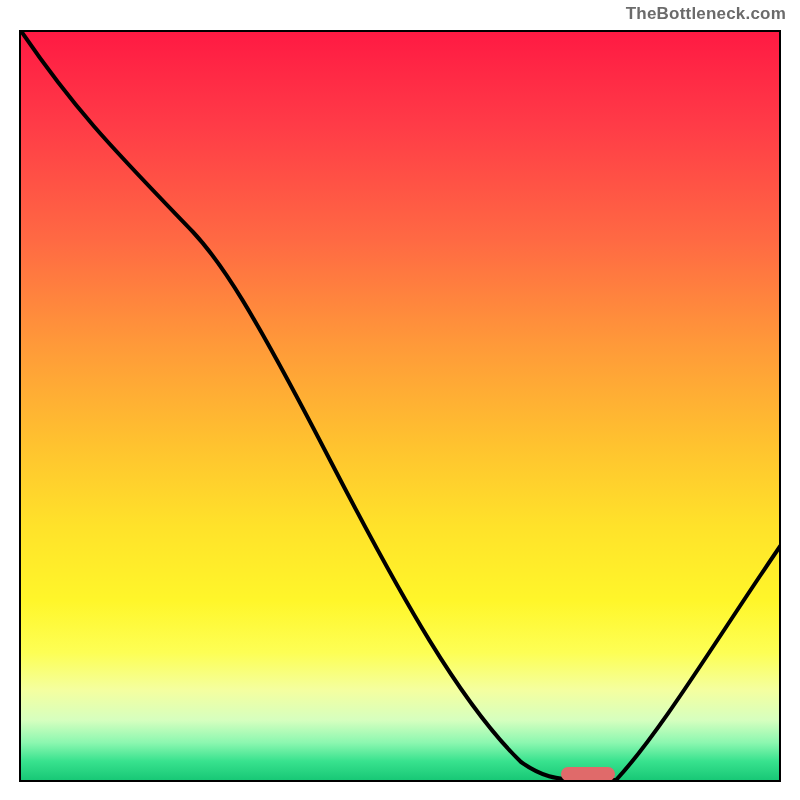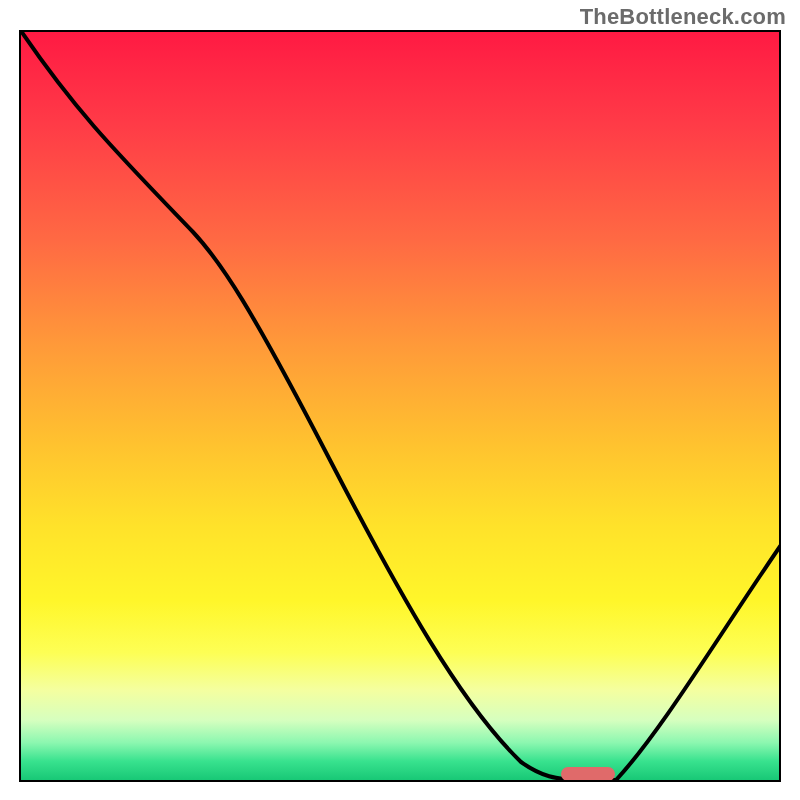--- a/index.html
+++ b/index.html
@@ -13,21 +13,21 @@
   }
   .chart-wrap {
     position: relative;
     width: 800px;
     height: 800px;
   }
   .watermark {
     position: absolute;
     top: 4px;
     right: 14px;
-    font-size: 22px;
+    font-size: 17px;
     font-weight: 600;
     color: #6b6b6b;
     letter-spacing: 0.2px;
     user-select: none;
   }
   .plot {
     position: absolute;
     left: 19px;
     top: 30px;
     width: 762px;

